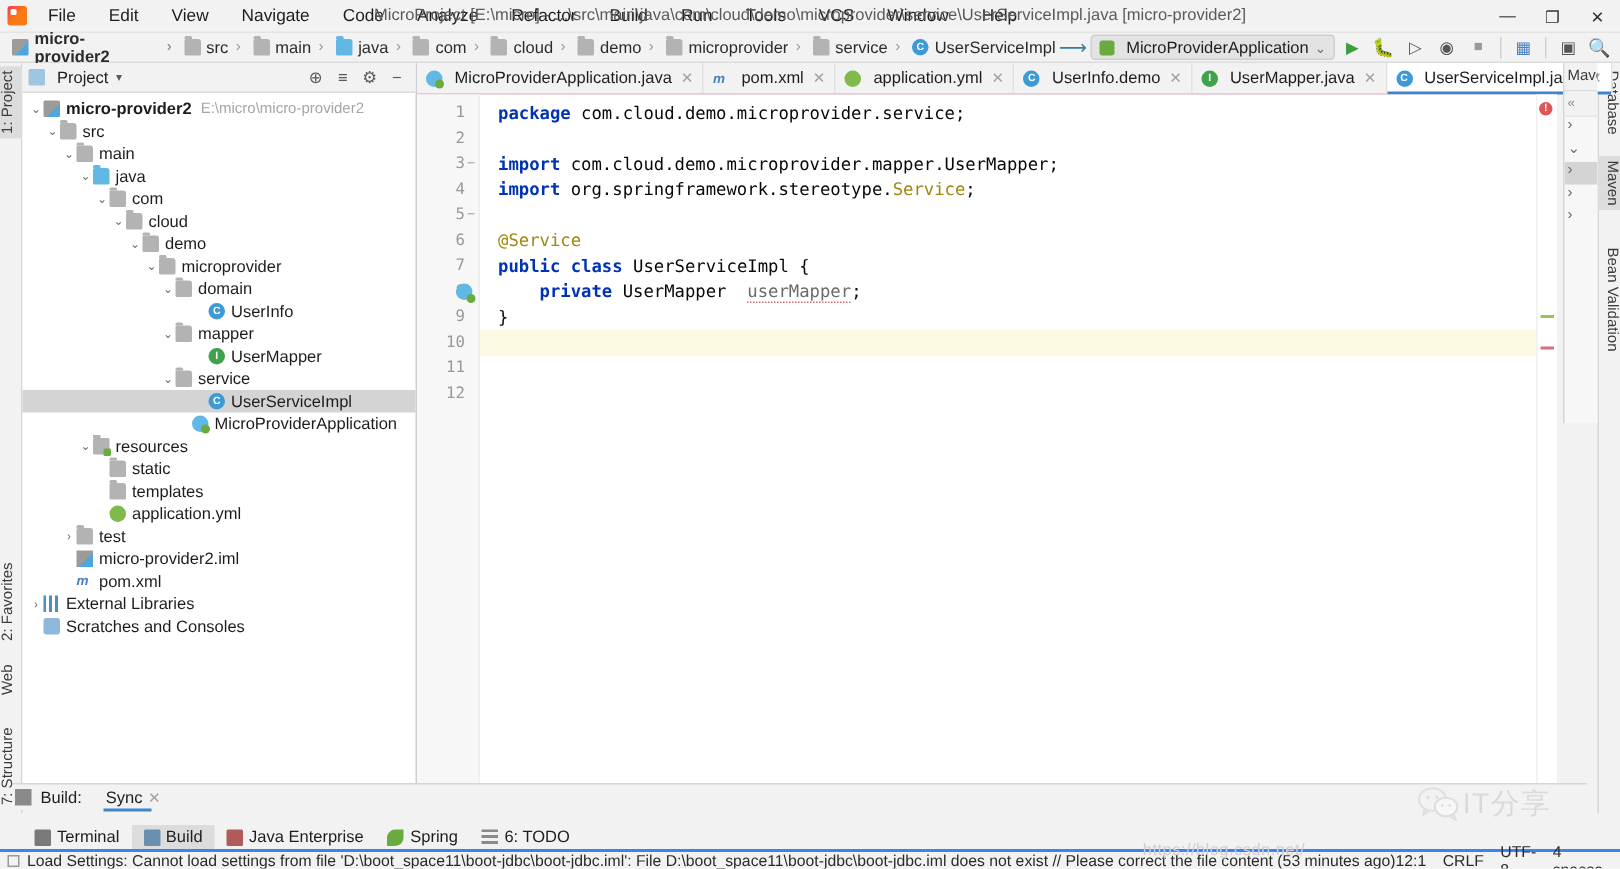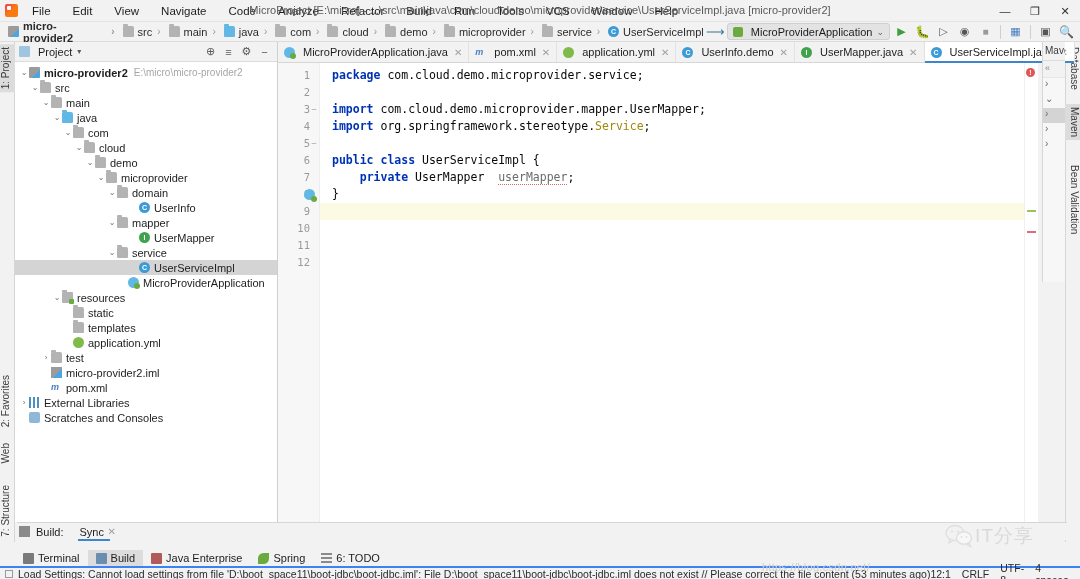--- a/index.html
+++ b/index.html
@@ -201,21 +201,21 @@
   }
   .mf-head { height:19px; background:#f2f2f2; border-bottom:1px solid #dcdcdc;
              font-size:10px; color:#3b3b3b; padding:3px 2px; white-space:nowrap; }
   .mf-tool { height:17px; border-bottom:1px solid #e6e6e6; background:#f2f2f2;
              font-size:9px; color:#8a8a8a; padding:2px; }
   .mf-row { height:15px; font-size:10px; color:#6a6a6a; padding-left:2px; }
   .mf-row.sel { background:#d4d4d4; }
 
   
   .build-bar {
-    position:absolute; left:17px; top:522px; width:1050px; height:18px;
+    position:absolute; left:8px; top:522px; width:1050px; height:18px;
     background:#f2f2f2; display:flex; align-items:center; border-top:1px solid #d6d6d6;
   }
   .build-label { font-size:11px; color:#1d1d1d; padding-left:8px; }
   .build-tab {
     margin-left:14px; font-size:11px; color:#1d1d1d; position:relative;
     padding:0 14px 0 2px; height:18px; display:flex; align-items:center;
   }
   .build-tab:after{ content:""; position:absolute; left:0; right:8px; bottom:0; height:2px; background:#3e86c9; }
   .build-tab .x { position:absolute; right:2px; color:#a0a0a0; font-size:10px; }
 
@@ -569,20 +569,21 @@
           <div class="gline">10</div>
           <div class="gline">11</div>
           <div class="gline">12</div>
         </div>
       <div class="code" id="code">
           <div class="cline"><span class="kw">package </span><span>com.cloud.demo.microprovider.service;</span></div>
           <div class="cline">&nbsp;</div>
           <div class="cline"><span class="kw">import </span><span>com.cloud.demo.microprovider.mapper.UserMapper;</span></div>
           <div class="cline"><span class="kw">import </span><span>org.springframework.stereotype.</span><span class="ann">Service</span><span>;</span></div>
           <div class="cline">&nbsp;</div>
+          <div class="cline"><span class="ann">@Service</span></div>
           <div class="cline"><span class="kw">public class </span><span>UserServiceImpl {</span></div>
           <div class="cline"><span>    </span><span class="kw">private </span><span>UserMapper  </span><span class="fldw">userMapper</span><span>;</span></div>
           <div class="cline"><span>}</span></div>
           <div class="cline caret">&nbsp;</div>
         </div>
 
       <div class="right-gut">
         <div class="errdot">!</div>
         <div class="mk" style="top:147px;background:#9bc35a;"></div>
         <div class="mk" style="top:168px;background:#d96b82;"></div>

